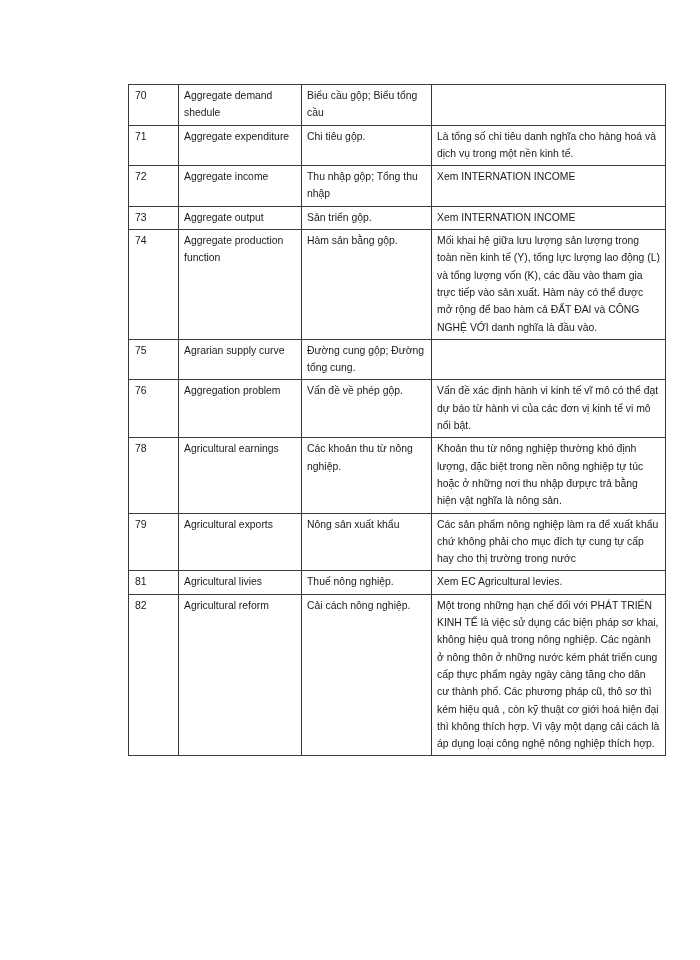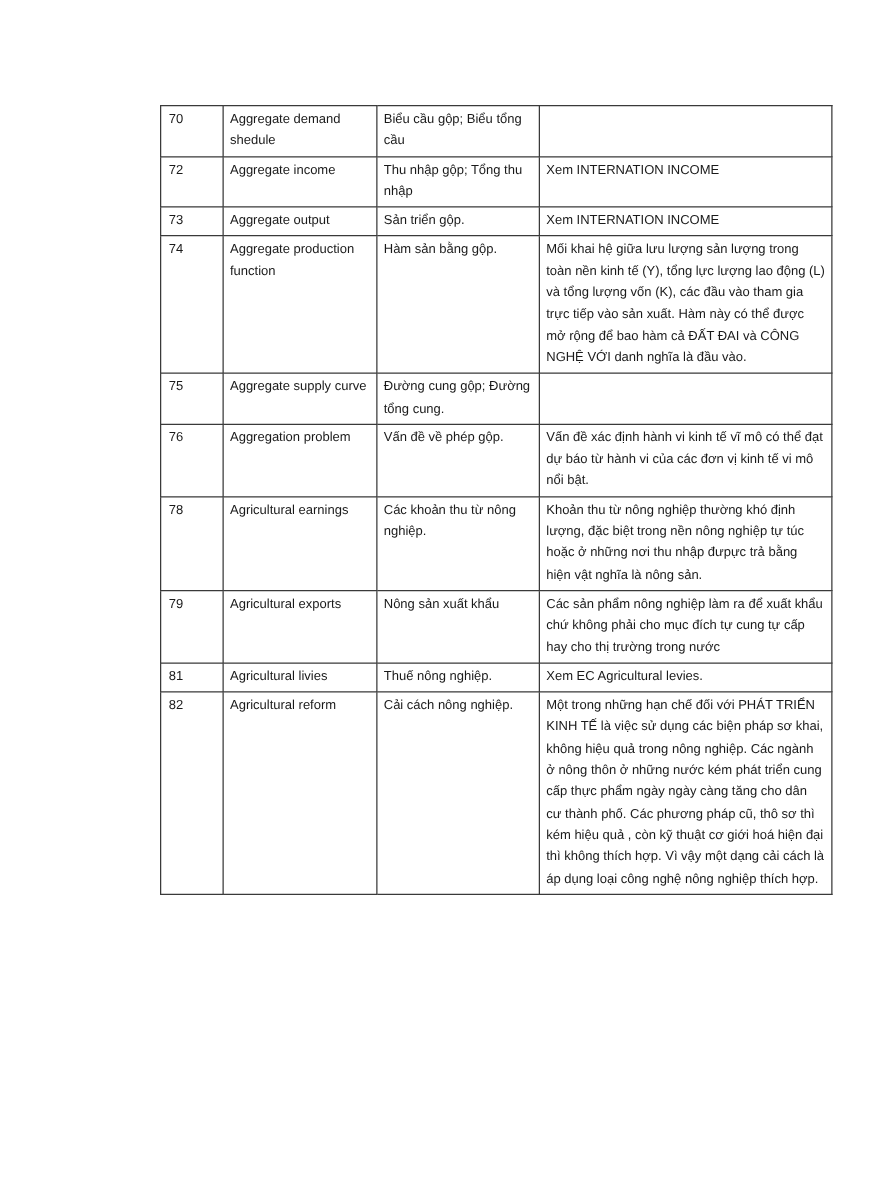--- a/index.html
+++ b/index.html
@@ -78,40 +78,46 @@
       <col class="c-desc">
     </colgroup>
     <tbody>
         <tr>
           <td class="cell-num">70</td>
           <td class="cell-term">Aggregate demand shedule</td>
           <td class="cell-viet">Biểu cầu gộp; Biểu tổng cầu</td>
           <td class="cell-desc"></td>
         </tr>
         <tr>
+          <td class="cell-num">71</td>
+          <td class="cell-term">Aggregate expenditure</td>
+          <td class="cell-viet">Chi tiêu gộp.</td>
+          <td class="cell-desc">Là tổng số chi tiêu danh nghĩa cho hàng hoá và dịch vụ trong một nền kinh tế.</td>
+        </tr>
+        <tr>
           <td class="cell-num">72</td>
           <td class="cell-term">Aggregate income</td>
           <td class="cell-viet">Thu nhập gộp; Tổng thu nhập</td>
           <td class="cell-desc">Xem INTERNATION INCOME</td>
         </tr>
         <tr>
           <td class="cell-num">73</td>
           <td class="cell-term">Aggregate output</td>
           <td class="cell-viet">Sản triển gộp.</td>
           <td class="cell-desc">Xem INTERNATION INCOME</td>
         </tr>
         <tr>
           <td class="cell-num">74</td>
           <td class="cell-term">Aggregate production function</td>
           <td class="cell-viet">Hàm sản bằng gộp.</td>
           <td class="cell-desc">Mối khai hệ giữa lưu lượng sản lượng trong toàn nền kinh tế (Y), tổng lực lượng lao động (L) và tổng lượng vốn (K), các đầu vào tham gia trực tiếp vào sản xuất. Hàm này có thể được mở rộng để bao hàm cả ĐẤT ĐAI và CÔNG NGHỆ VỚI danh nghĩa là đầu vào.</td>
         </tr>
         <tr>
           <td class="cell-num">75</td>
-          <td class="cell-term">Aggregate supply curve</td>
+          <td class="cell-term">Agrarian supply curve</td>
           <td class="cell-viet">Đường cung gộp; Đường tổng cung.</td>
           <td class="cell-desc"></td>
         </tr>
         <tr>
           <td class="cell-num">76</td>
           <td class="cell-term">Aggregation problem</td>
           <td class="cell-viet">Vấn đề về phép gộp.</td>
           <td class="cell-desc">Vấn đề  xác định hành vi kinh tế vĩ mô có thể đạt dự báo từ hành vi của các đơn vị kinh tế vi mô nổi bật.</td>
         </tr>
         <tr>

